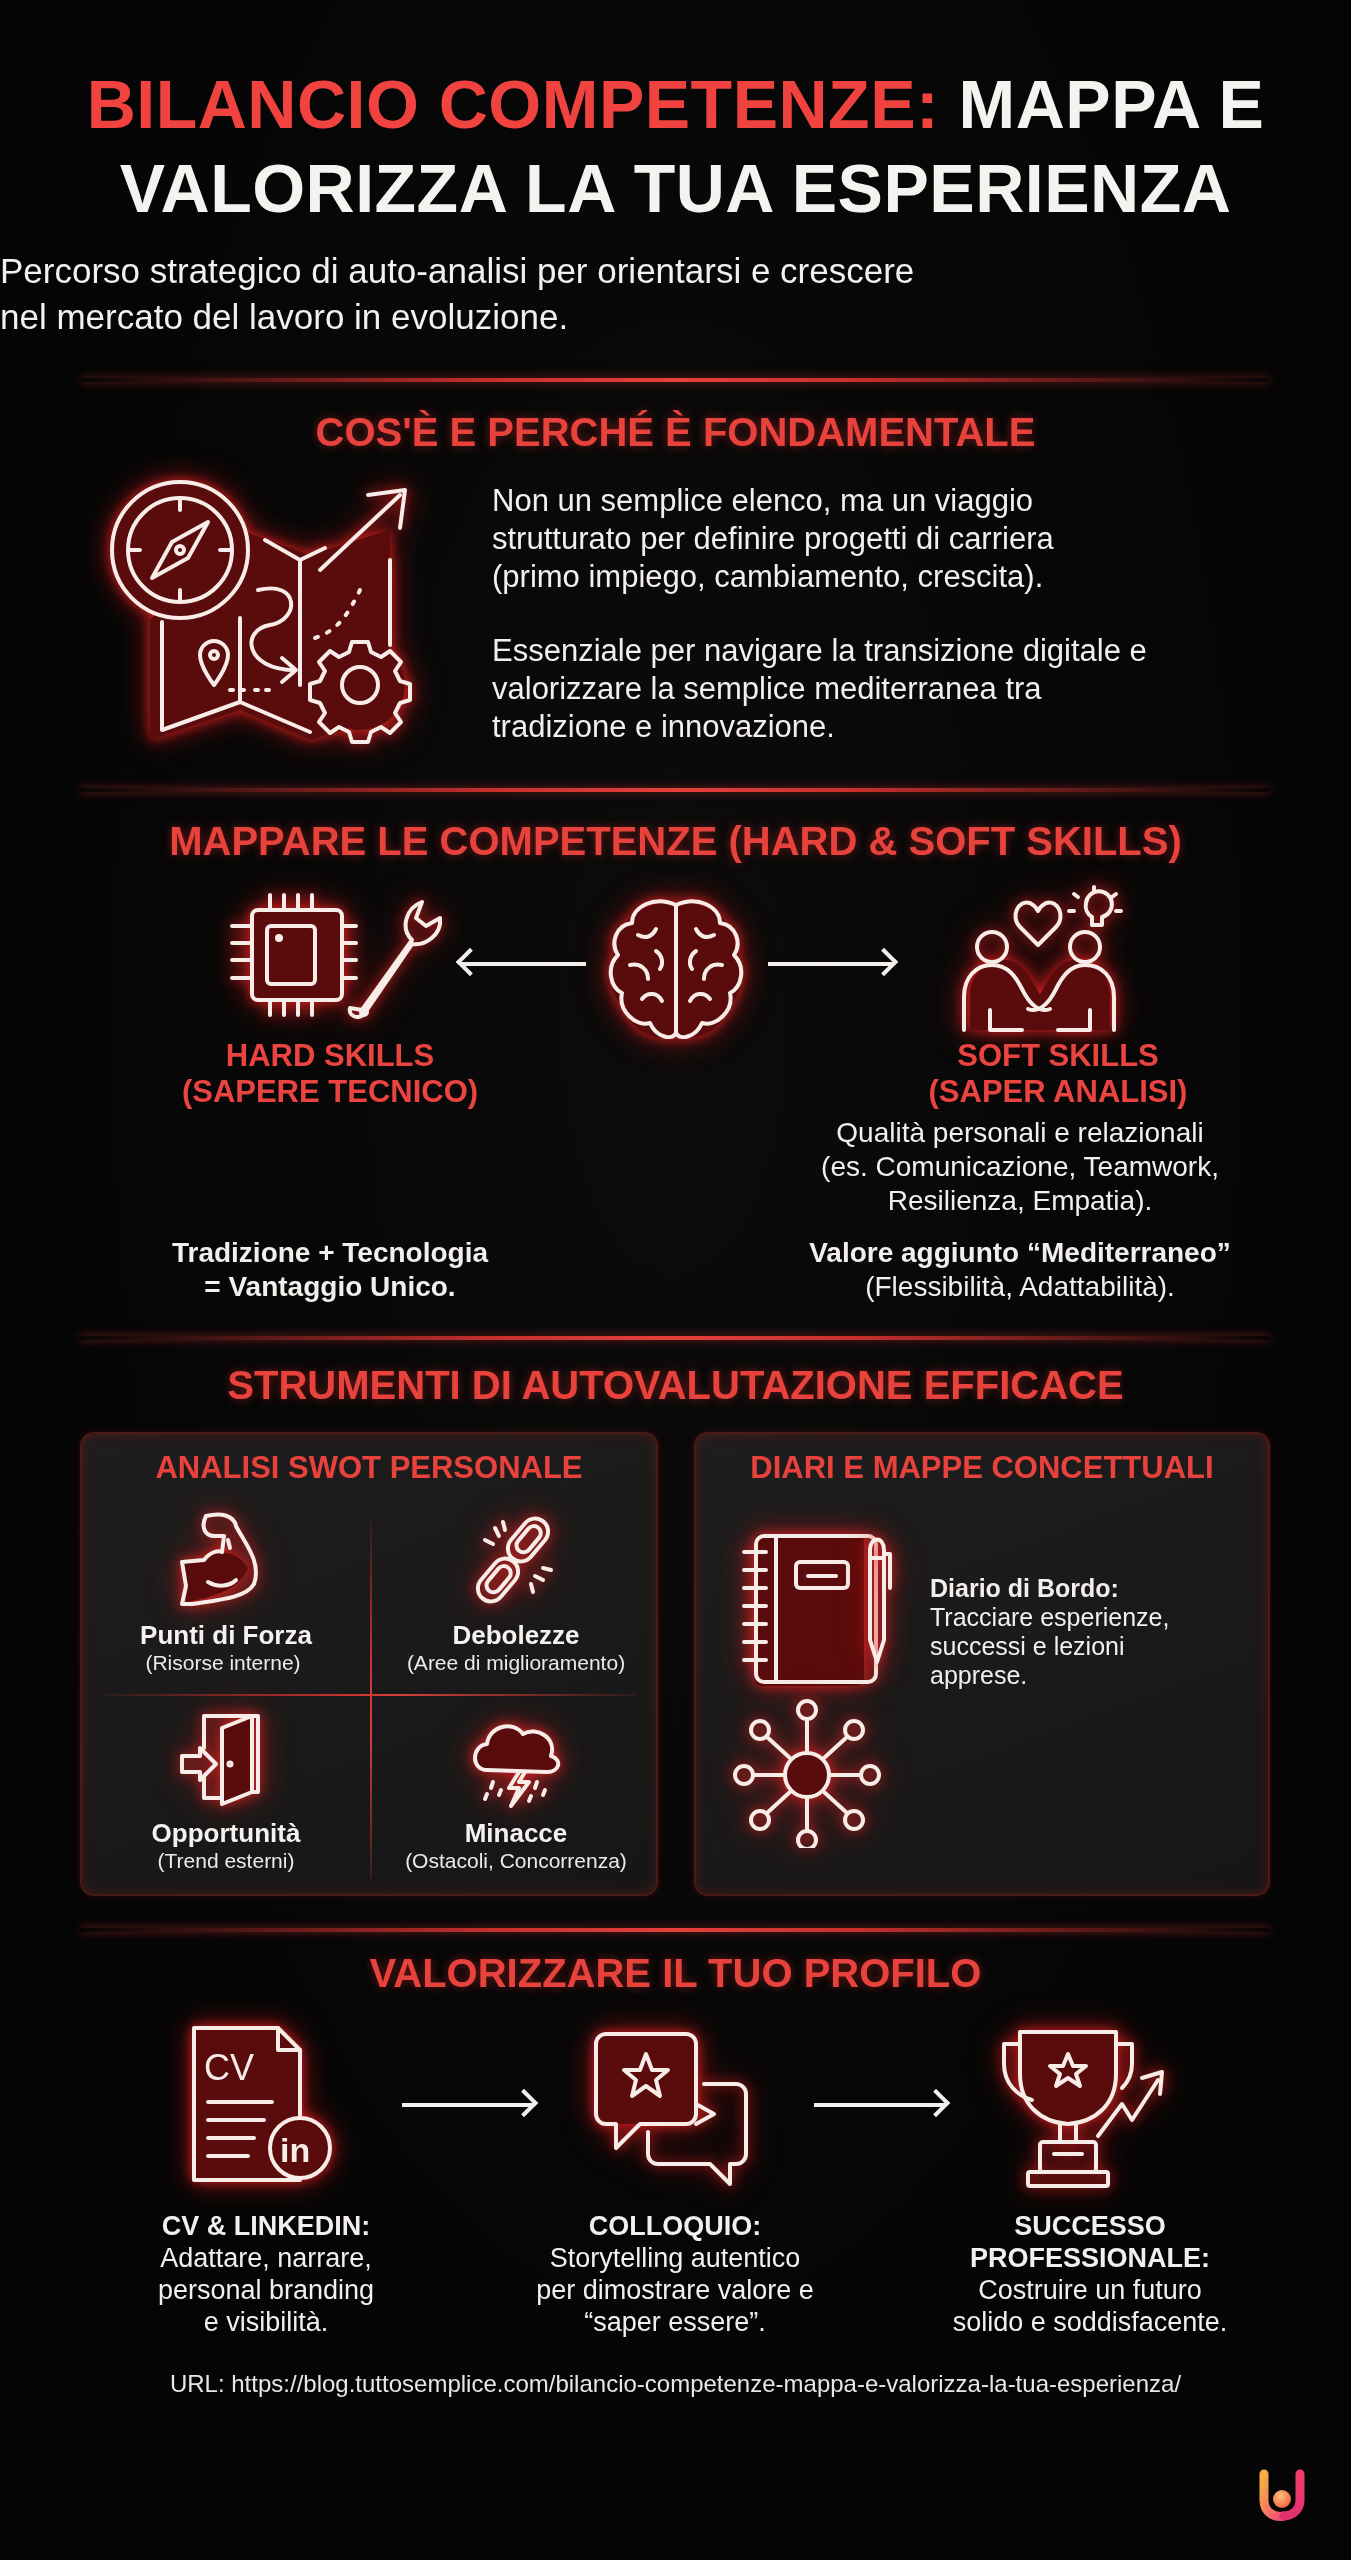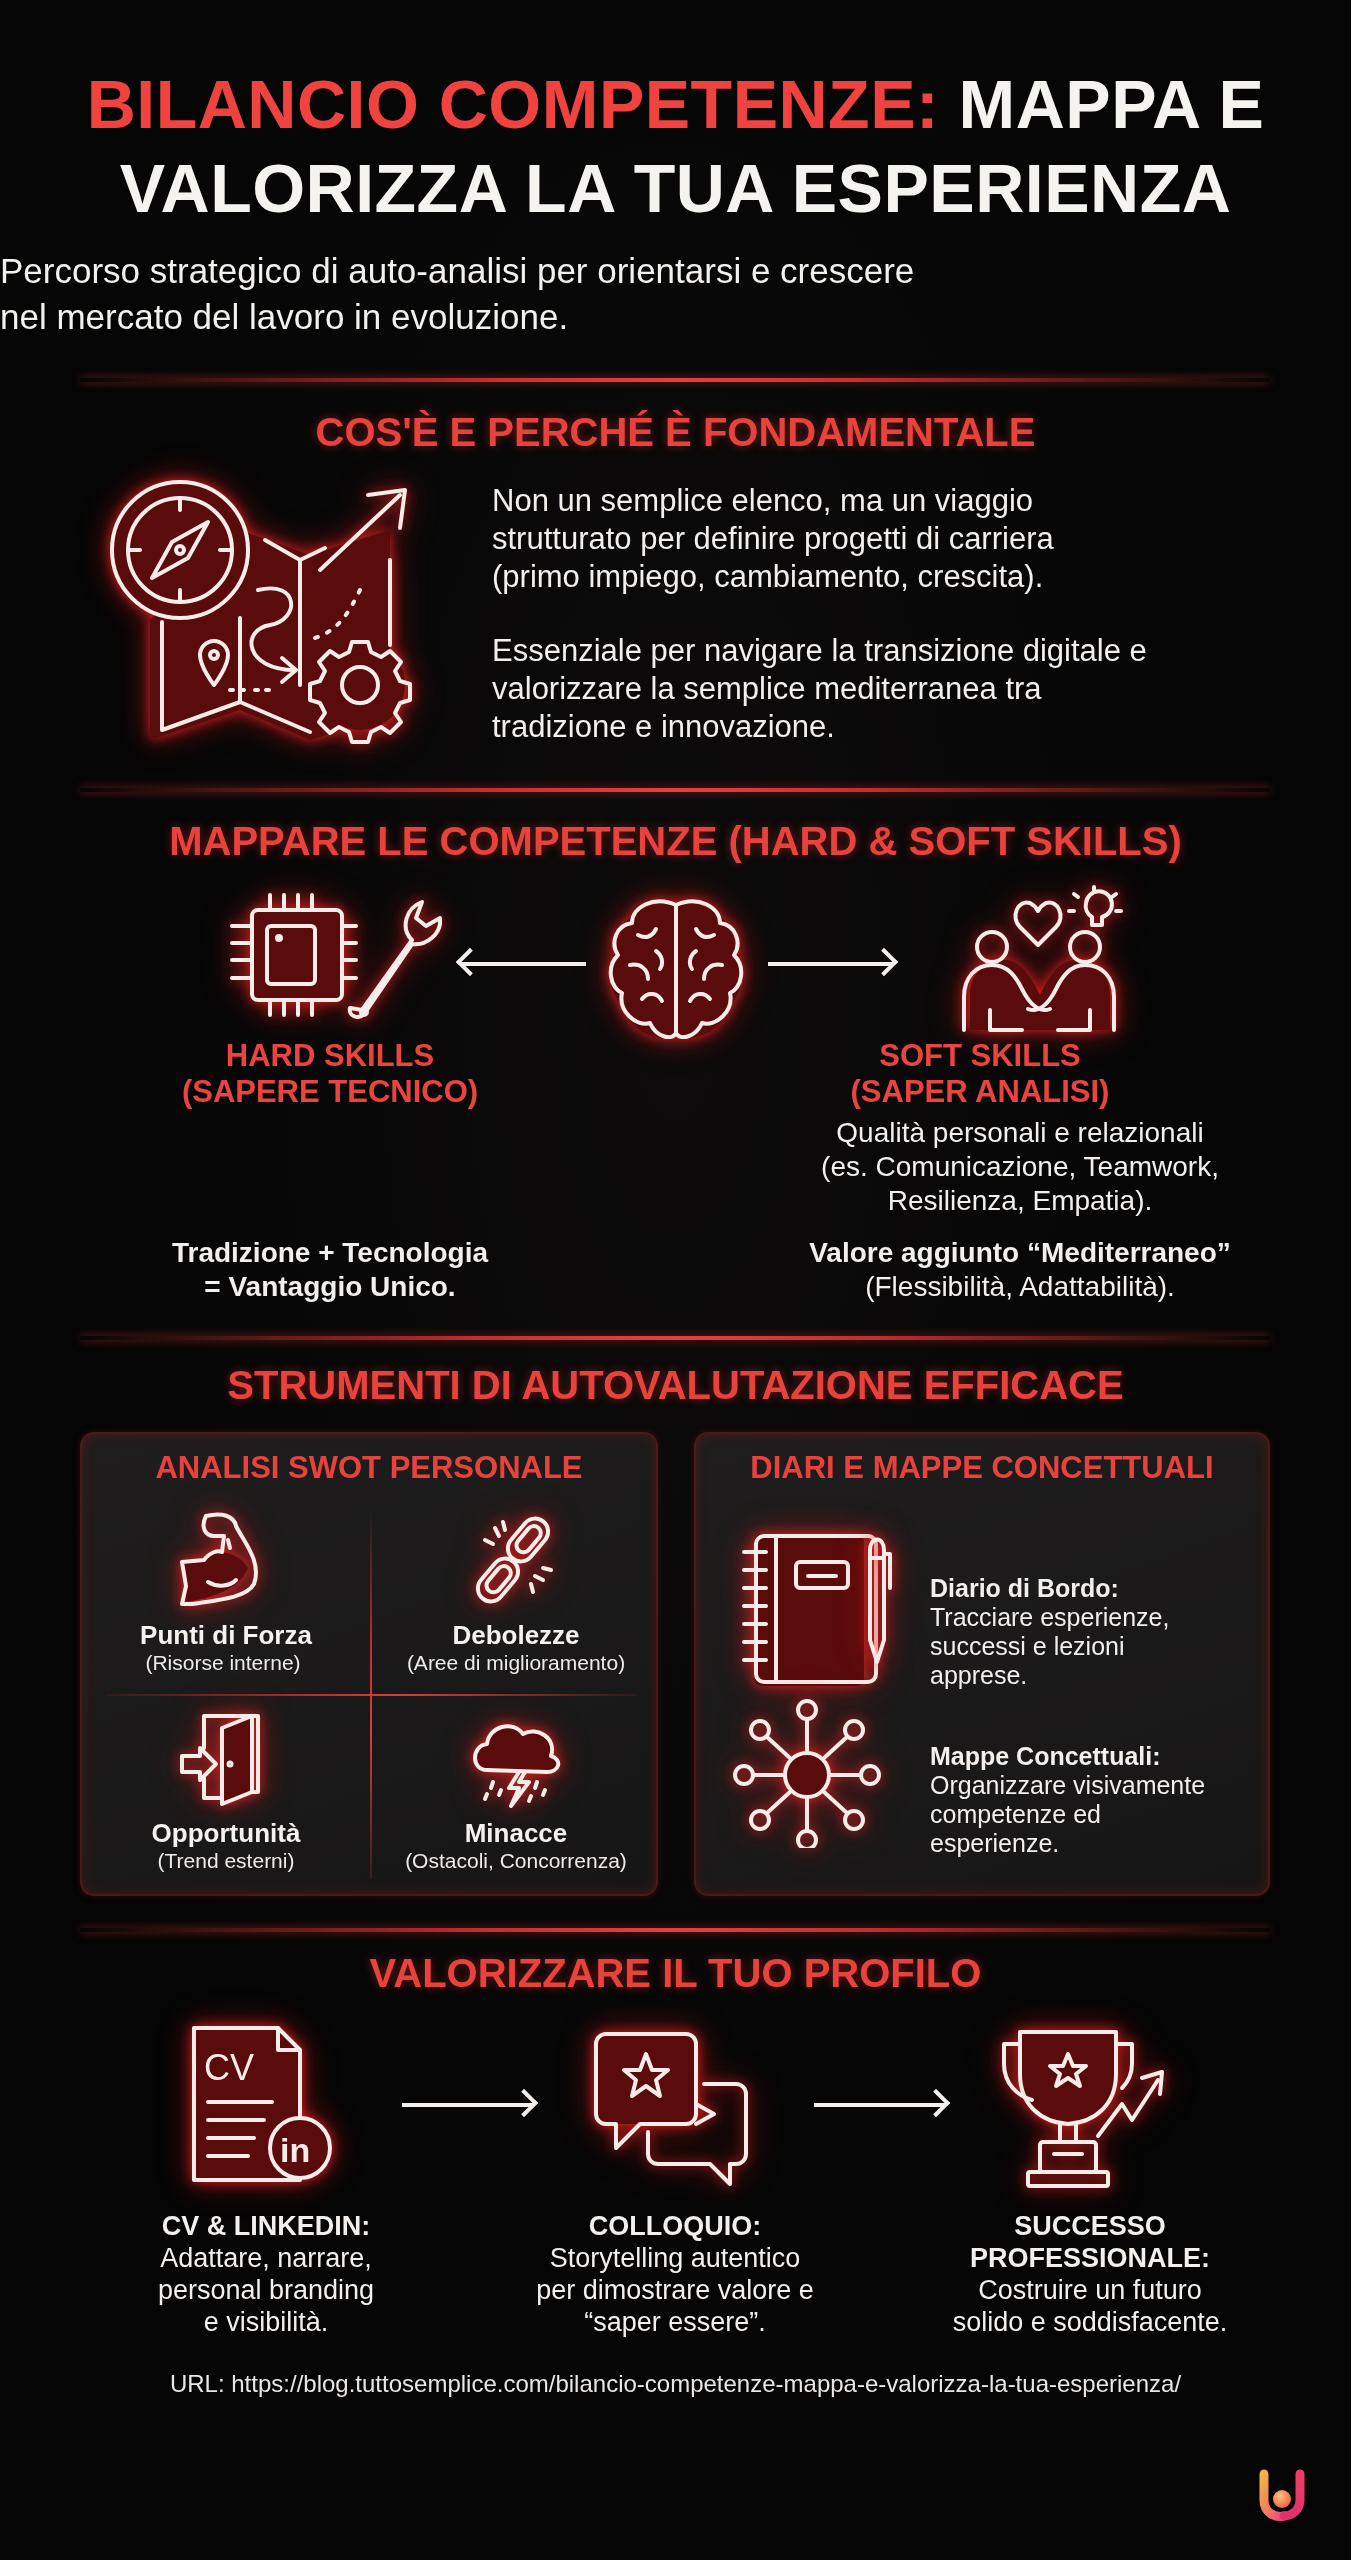--- a/index.html
+++ b/index.html
@@ -161,21 +161,21 @@
 
   <div class="red-label center" style="position:absolute;left:130px;top:1038px;width:400px">
     <div>HARD SKILLS</div>
     <div>(SAPERE TECNICO)</div>
   </div>
   <div class="body-text center bold" style="left:90px;top:1236px;width:480px;font-size:28px;line-height:34px">
     <div>Tradizione + Tecnologia</div>
     <div>= Vantaggio Unico.</div>
   </div>
 
-  <div class="red-label center" style="position:absolute;left:790px;top:1038px;width:380px">
+  <div class="red-label center" style="position:absolute;left:868px;top:1038px;width:380px">
     <div>SOFT SKILLS</div>
     <div>(SAPER ANALISI)</div>
   </div>
   <div class="body-text center" style="left:770px;top:1116px;width:500px;font-size:28px;line-height:34px">
     <div>Qualità personali e relazionali</div>
     <div>(es. Comunicazione, Teamwork,</div>
     <div>Resilienza, Empatia).</div>
   </div>
   <div class="body-text center" style="left:770px;top:1236px;width:500px;font-size:28px;line-height:34px">
     <div class="bold">Valore aggiunto “Mediterraneo”</div>
@@ -280,26 +280,20 @@
         <circle class="ic" cx="28" cy="32" r="9"></circle>
           <path class="ic" d="M35 39 L58 60"></path>
         <circle class="ic" cx="122" cy="32" r="9"></circle>
           <path class="ic" d="M115 39 L92 60"></path>
         <circle class="ic" cx="28" cy="122" r="9"></circle>
           <path class="ic" d="M35 115 L58 94"></path>
         <circle class="ic" cx="122" cy="122" r="9"></circle>
           <path class="ic" d="M115 115 L92 94"></path>
       </svg>
     </div>
-    <div class="diary-text" style="left:234px;top:268px;width:340px">
-      <span class="h">Mappe Concettuali:</span>
-      <div>Organizzare visivamente</div>
-      <div>competenze ed</div>
-      <div>esperienze.</div>
-    </div>
   </div>
 
   <div class="divider" style="top:1928px"></div>
 
   <h2 class="section-title" style="top:1948px">VALORIZZARE IL TUO PROFILO</h2>
 
   <div class="glow-icon" style="left:188px;top:2024px;width:156px;height:160px">
     <svg viewBox="0 0 156 160">
       <path class="ic-bg" d="M6 4 H90 L112 26 V156 H6 Z"></path>
       <path class="ic" d="M6 4 H90 L112 26 V156 H6 Z"></path>

